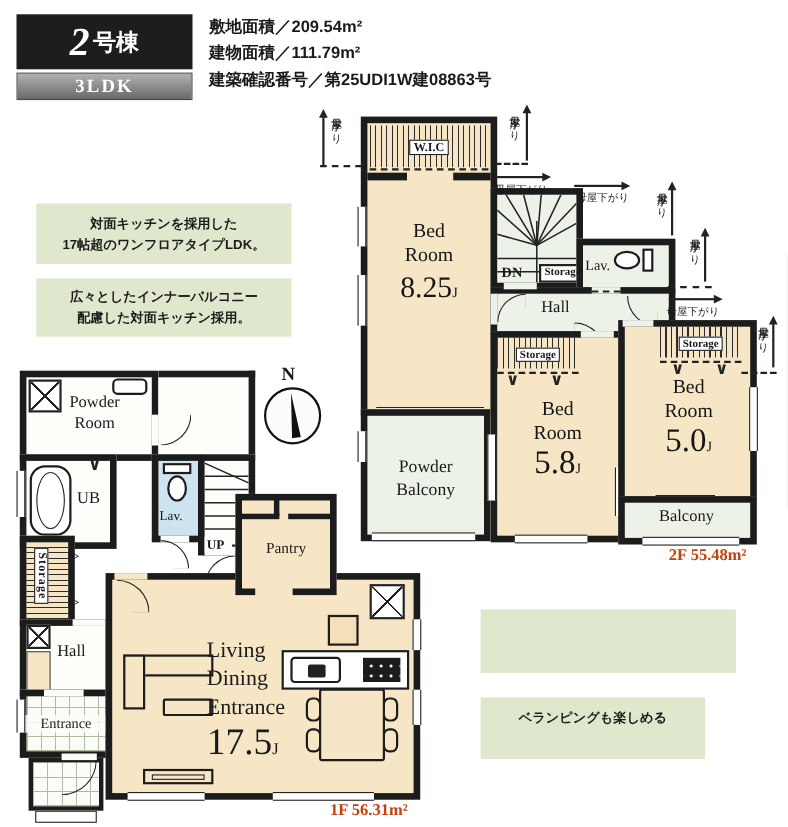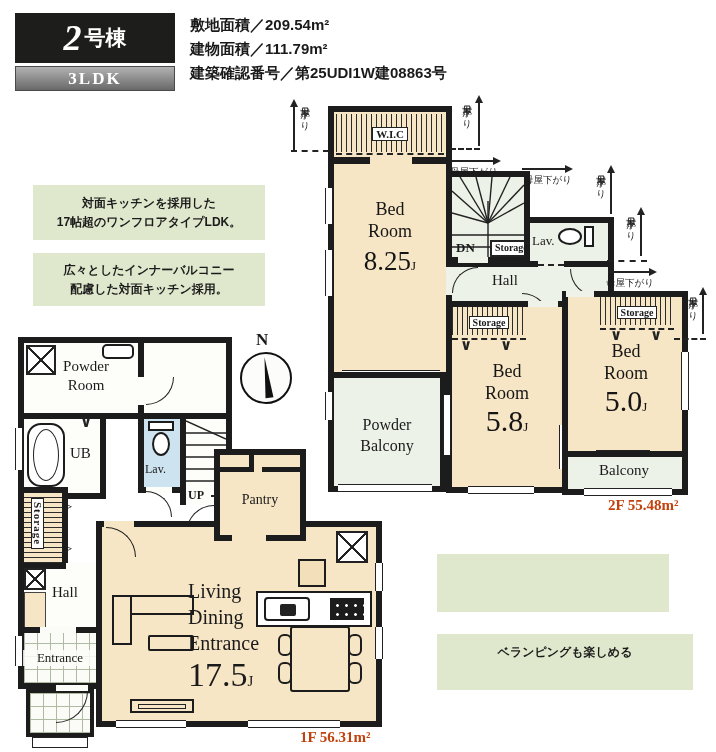--- a/index.html
+++ b/index.html
@@ -76,21 +76,21 @@
   <div class="ab note" style="left:33px;top:185px;width:232px;height:55px;padding-top:9px;">
     <div>対面キッチンを採用した</div>
     <div>17帖超のワンフロアタイプLDK。</div>
   </div>
   <div class="ab note" style="left:33px;top:253px;width:232px;height:53px;padding-top:8px;">
     <div>広々としたインナーバルコニー</div>
     <div>配慮した対面キッチン採用。</div>
   </div>
   <div class="ab note" style="left:437px;top:554px;width:232px;height:58px;padding-top:10px;">
   </div>
-  <div class="ab note" style="left:437px;top:634px;width:256px;height:56px;padding-top:9px;">
+  <div class="ab note" style="left:437px;top:634px;width:204px;height:56px;padding-top:9px;">
     <div>ベランピングも楽しめる</div>
   </div>
 
   <div class="ab serif" style="left:256px;top:330px;font-size:17px;font-weight:bold;">N</div>
   <div class="ab" style="left:240px;top:352px;width:52px;height:52px;border:2.5px solid #111;border-radius:50%;background:#fcfcfa;">
     <div class="ab" style="left:21px;top:3px;width:0;height:0;border-left:4.5px solid transparent;border-right:4.5px solid transparent;border-bottom:41px solid #111;transform:rotate(-7deg);"></div>
   </div>
 
   <div class="ab room" style="left:328px;top:106px;width:124px;height:272px;"></div>
   <div class="ab hatch" style="left:336px;top:114px;width:108px;height:38px;"></div>

